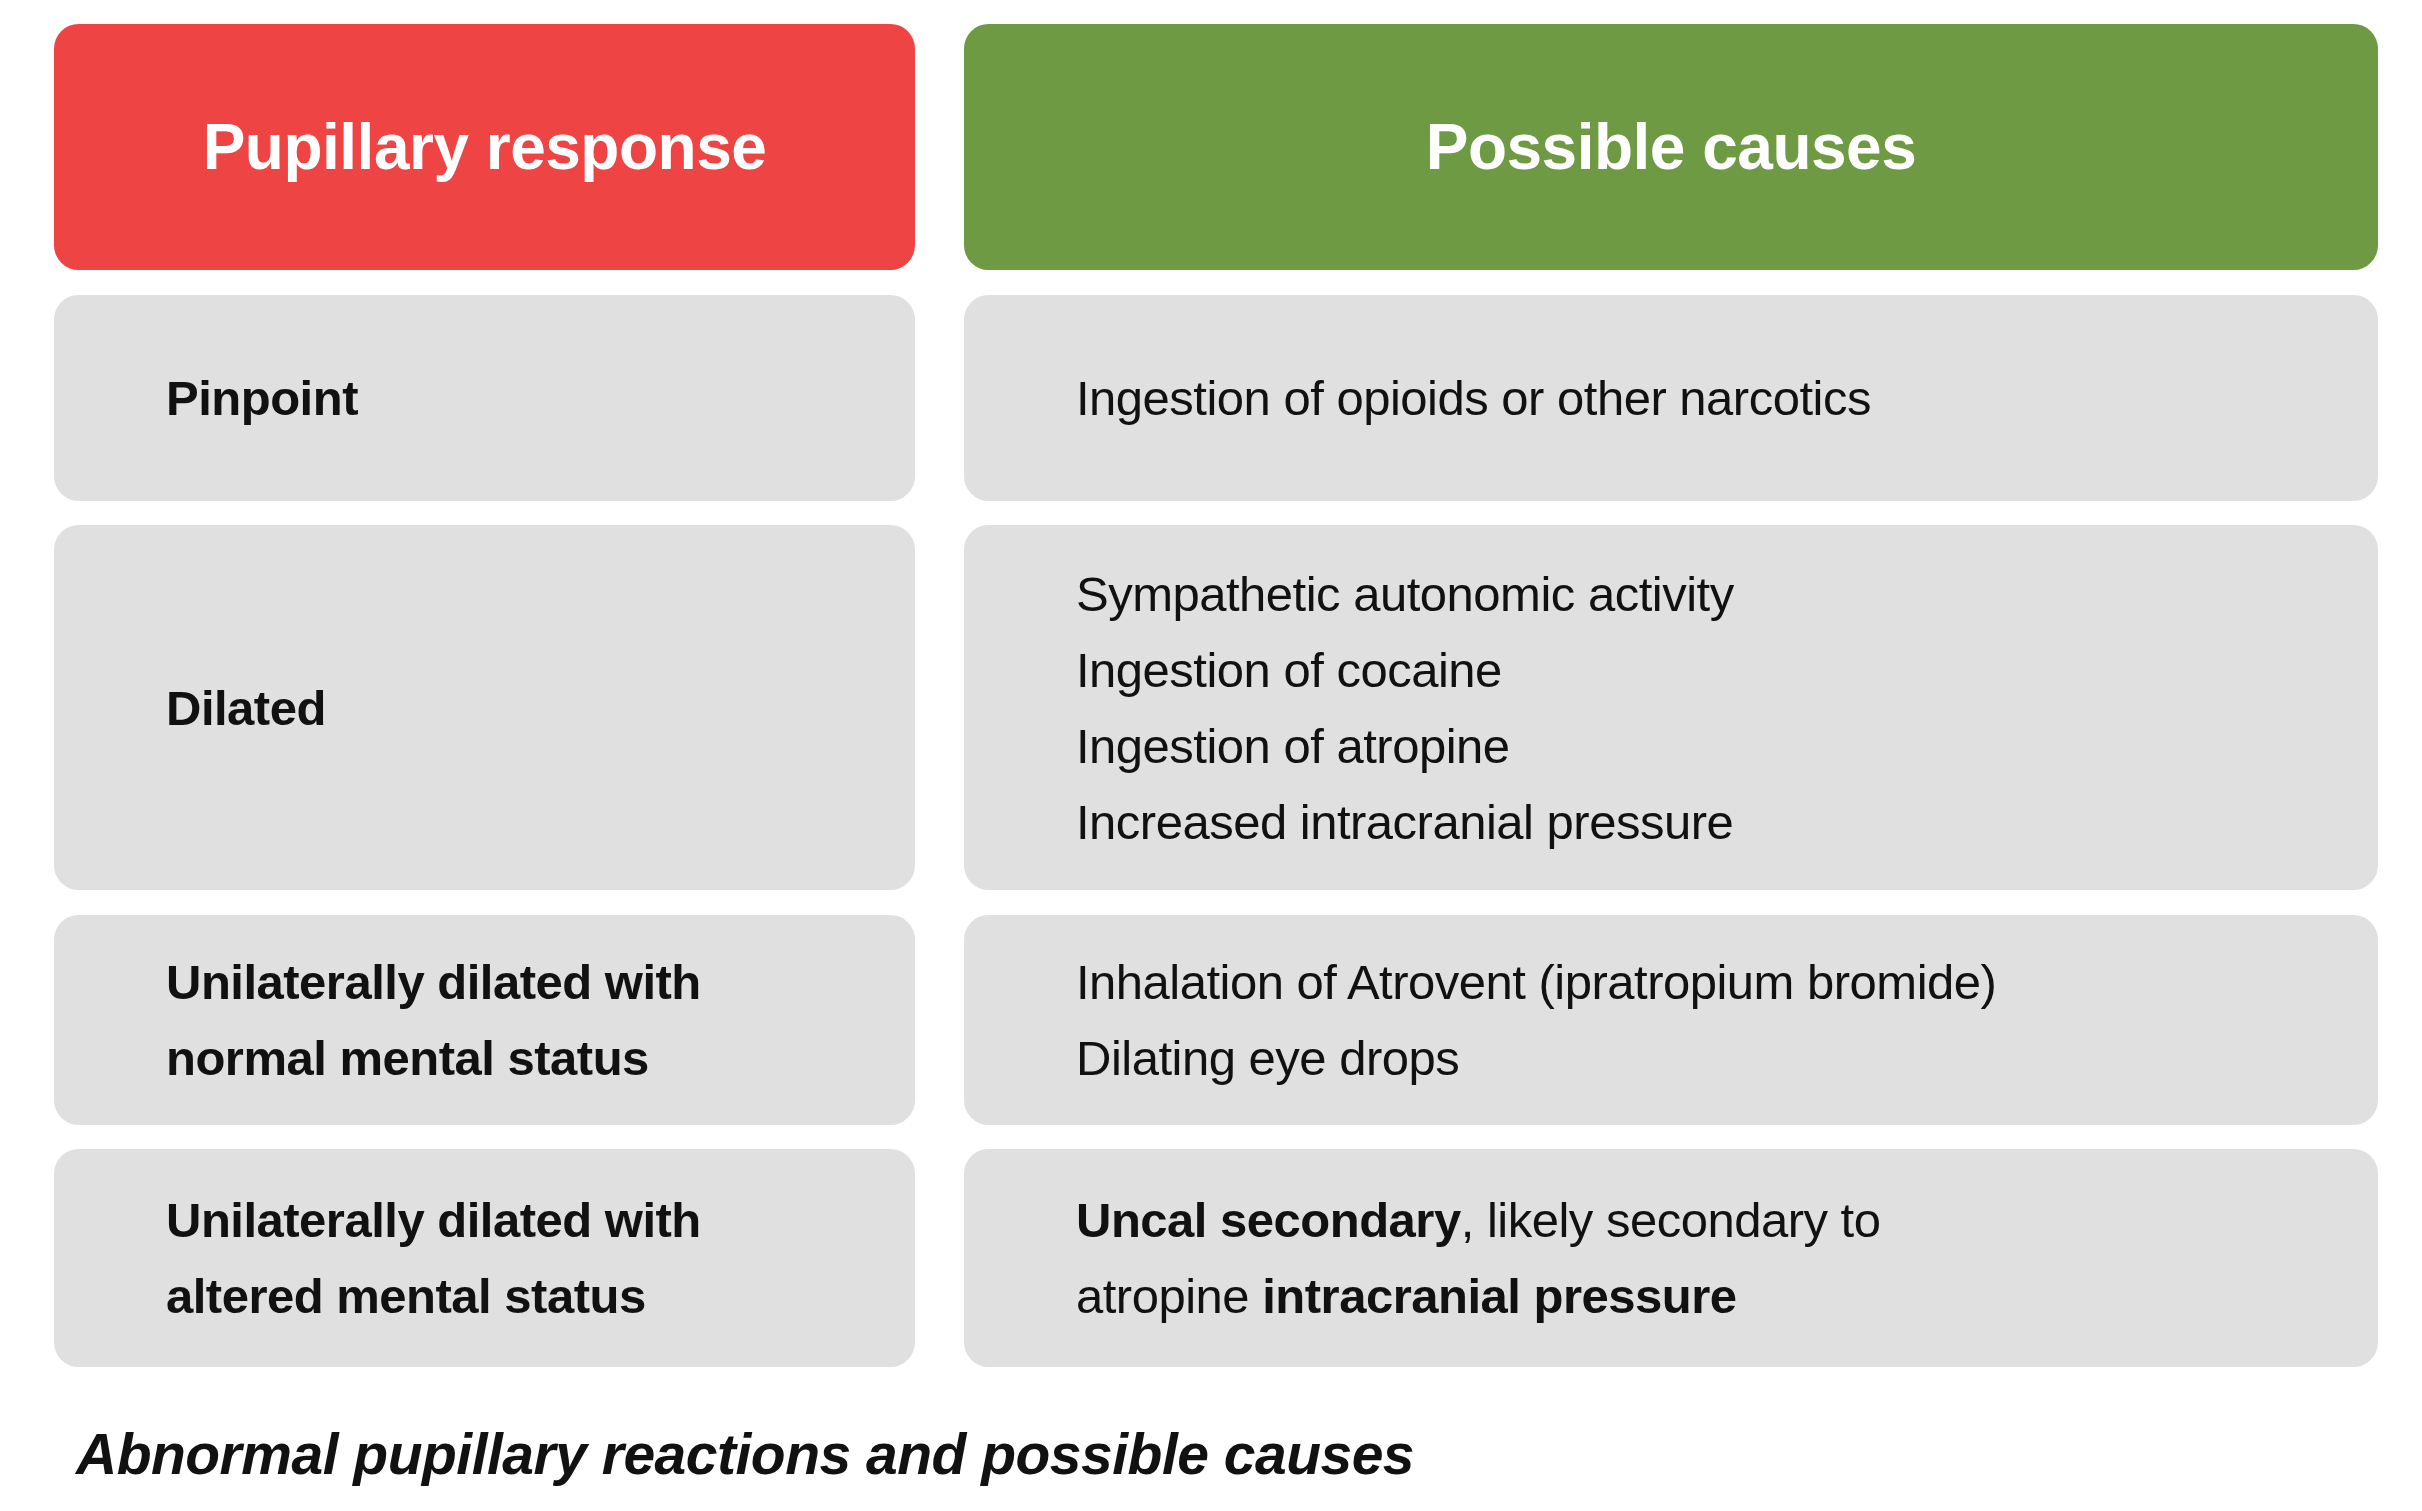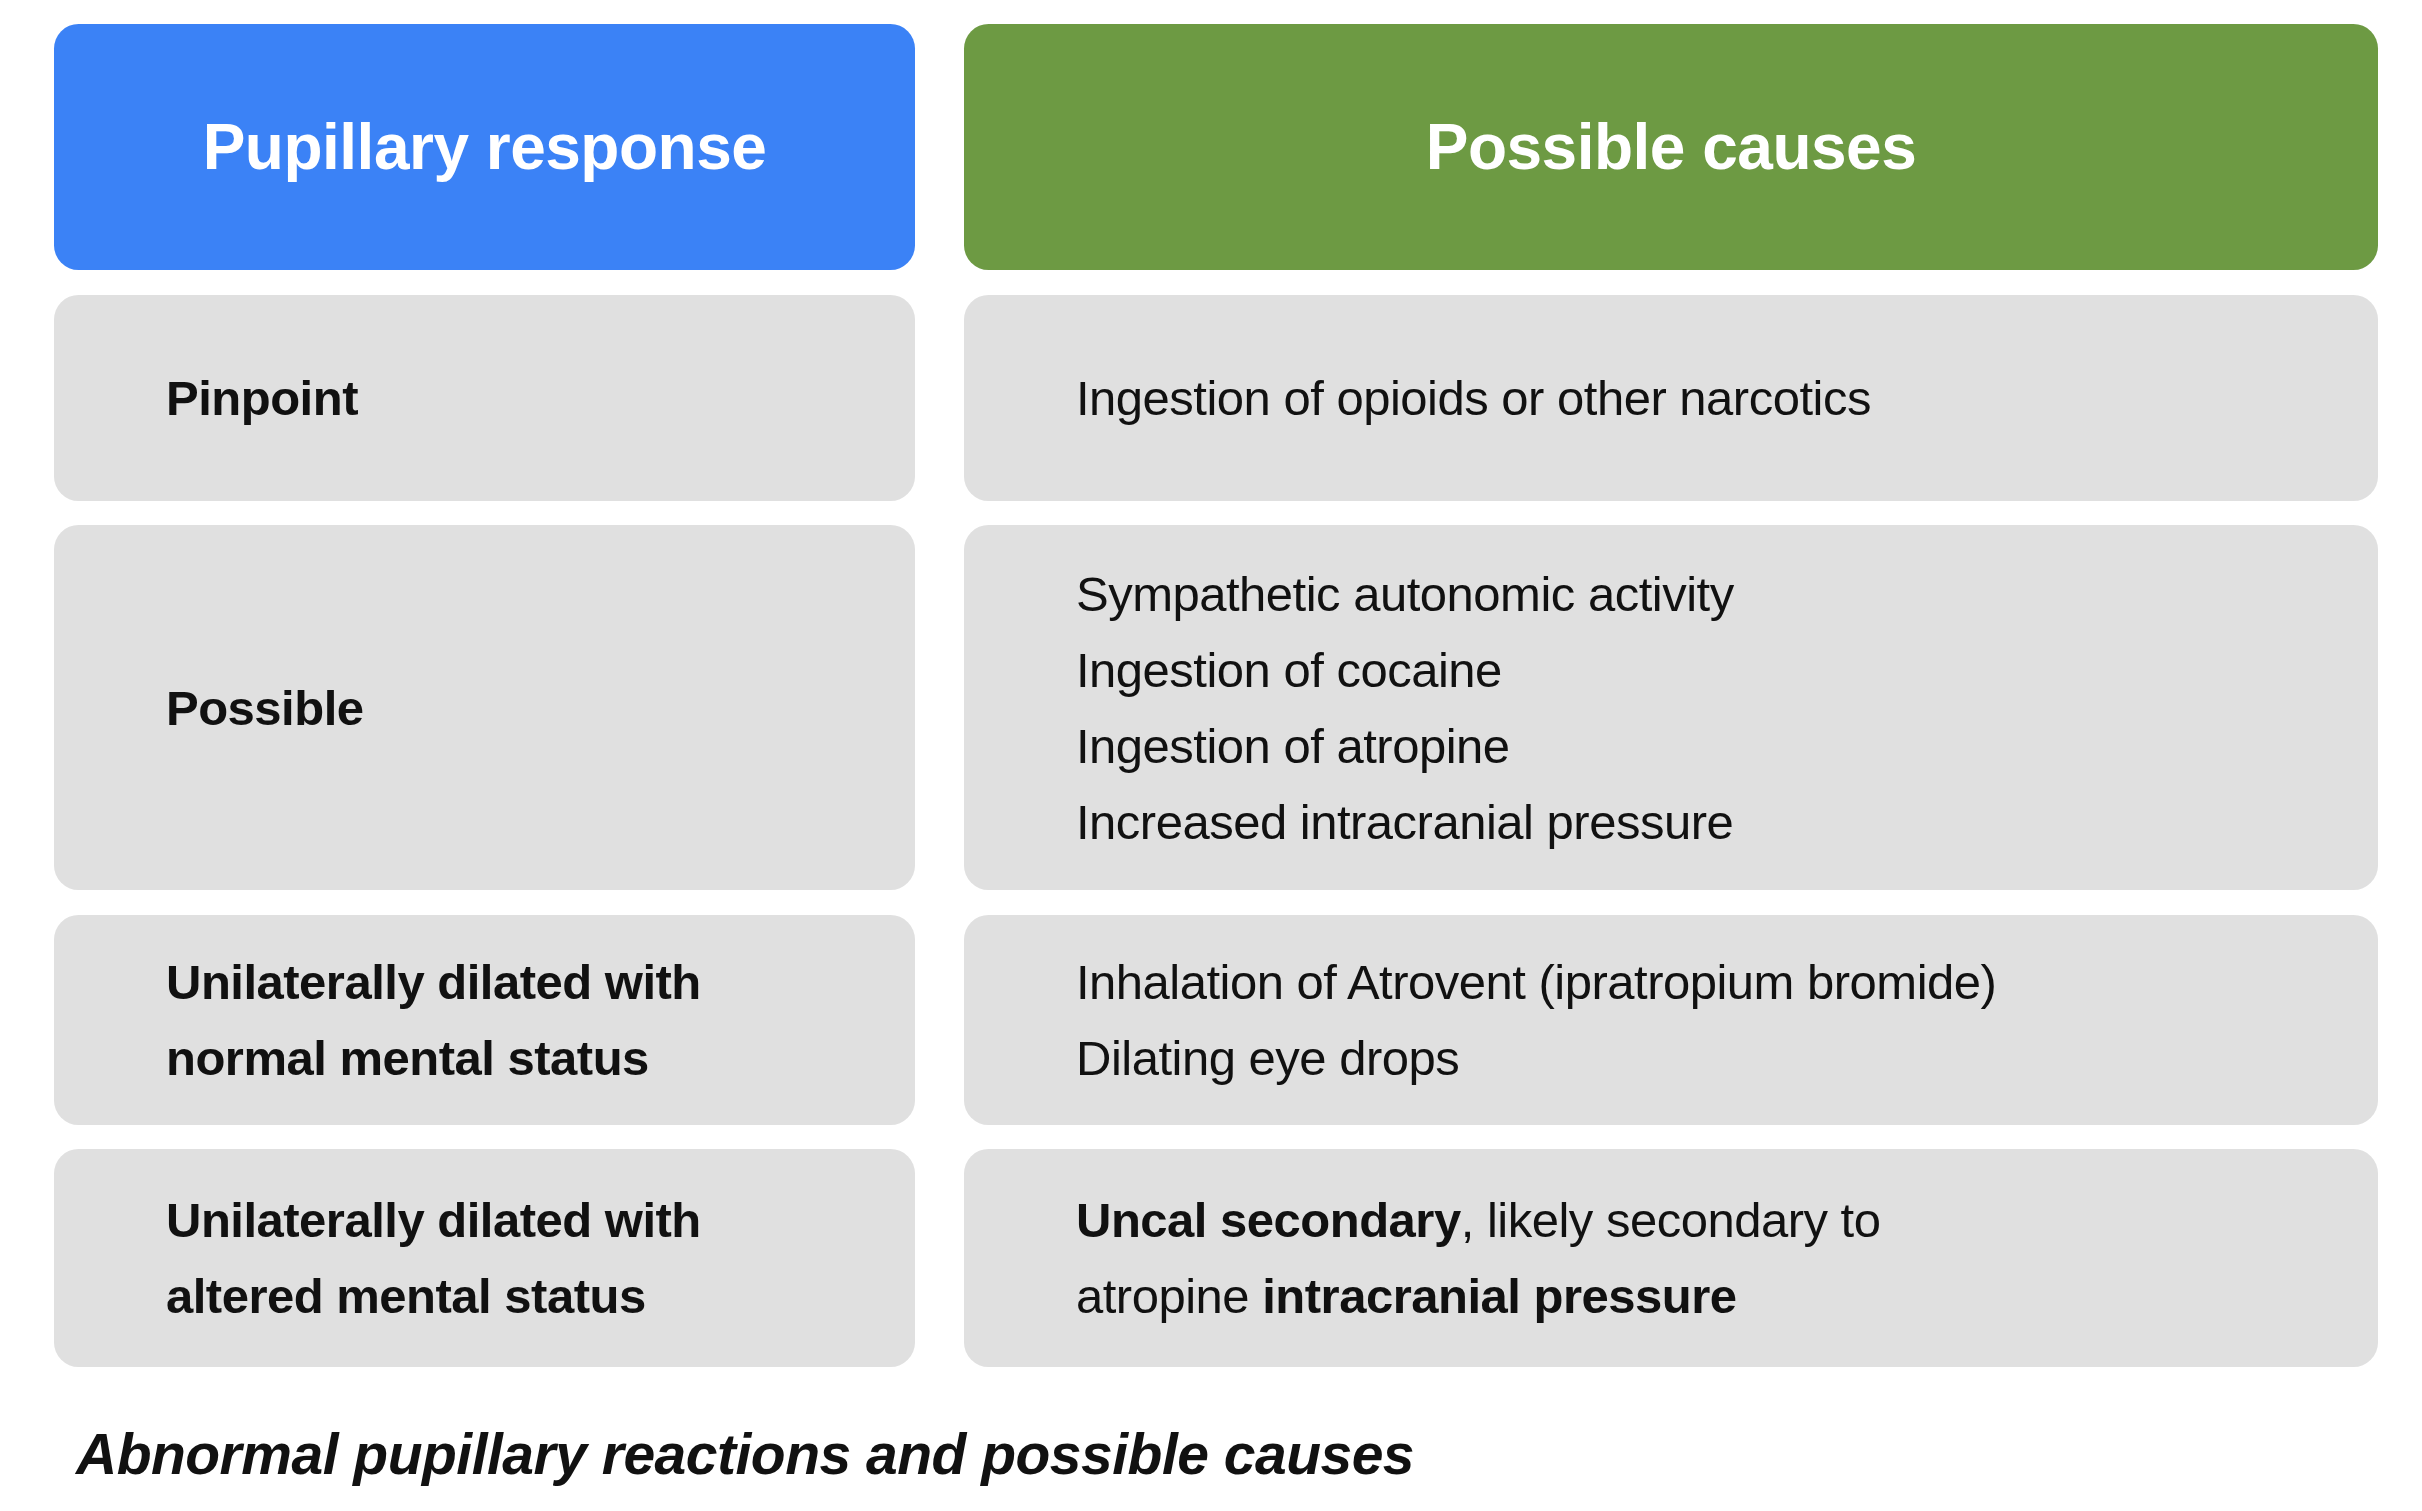--- a/index.html
+++ b/index.html
@@ -35,21 +35,21 @@
     justify-content: center;
     text-align: center;
   }
   .cell.header .header-label {
     color: #ffffff;
     font-weight: bold;
     font-size: 64px;
     letter-spacing: -0.5px;
     white-space: nowrap;
   }
-  .cell.header.blue  { background: #3b82f6; }
+  .cell.header.blue  { background: #ef4444; }
   .cell.header.green { background: #6d9a43; justify-content: center; }
   .line {
     font-size: 49px;
     line-height: 76px;
     letter-spacing: -0.5px;
     white-space: nowrap;
     color: #111111;
   }
   .response-cell .line { font-weight: bold; }
   .cause-cell .line b { font-weight: bold; }
@@ -78,21 +78,21 @@
     </div>
 
     <div class="cell response-cell">
       <div class="line">Pinpoint</div>
     </div>
     <div class="cell cause-cell">
       <div class="line">Ingestion of opioids or other narcotics</div>
     </div>
 
     <div class="cell response-cell">
-      <div class="line">Possible</div>
+      <div class="line">Dilated</div>
     </div>
     <div class="cell cause-cell">
       <div class="line">Sympathetic autonomic activity</div>
       <div class="line">Ingestion of cocaine</div>
       <div class="line">Ingestion of atropine</div>
       <div class="line">Increased intracranial pressure</div>
     </div>
 
     <div class="cell response-cell">
       <div class="line">Unilaterally dilated with</div>

